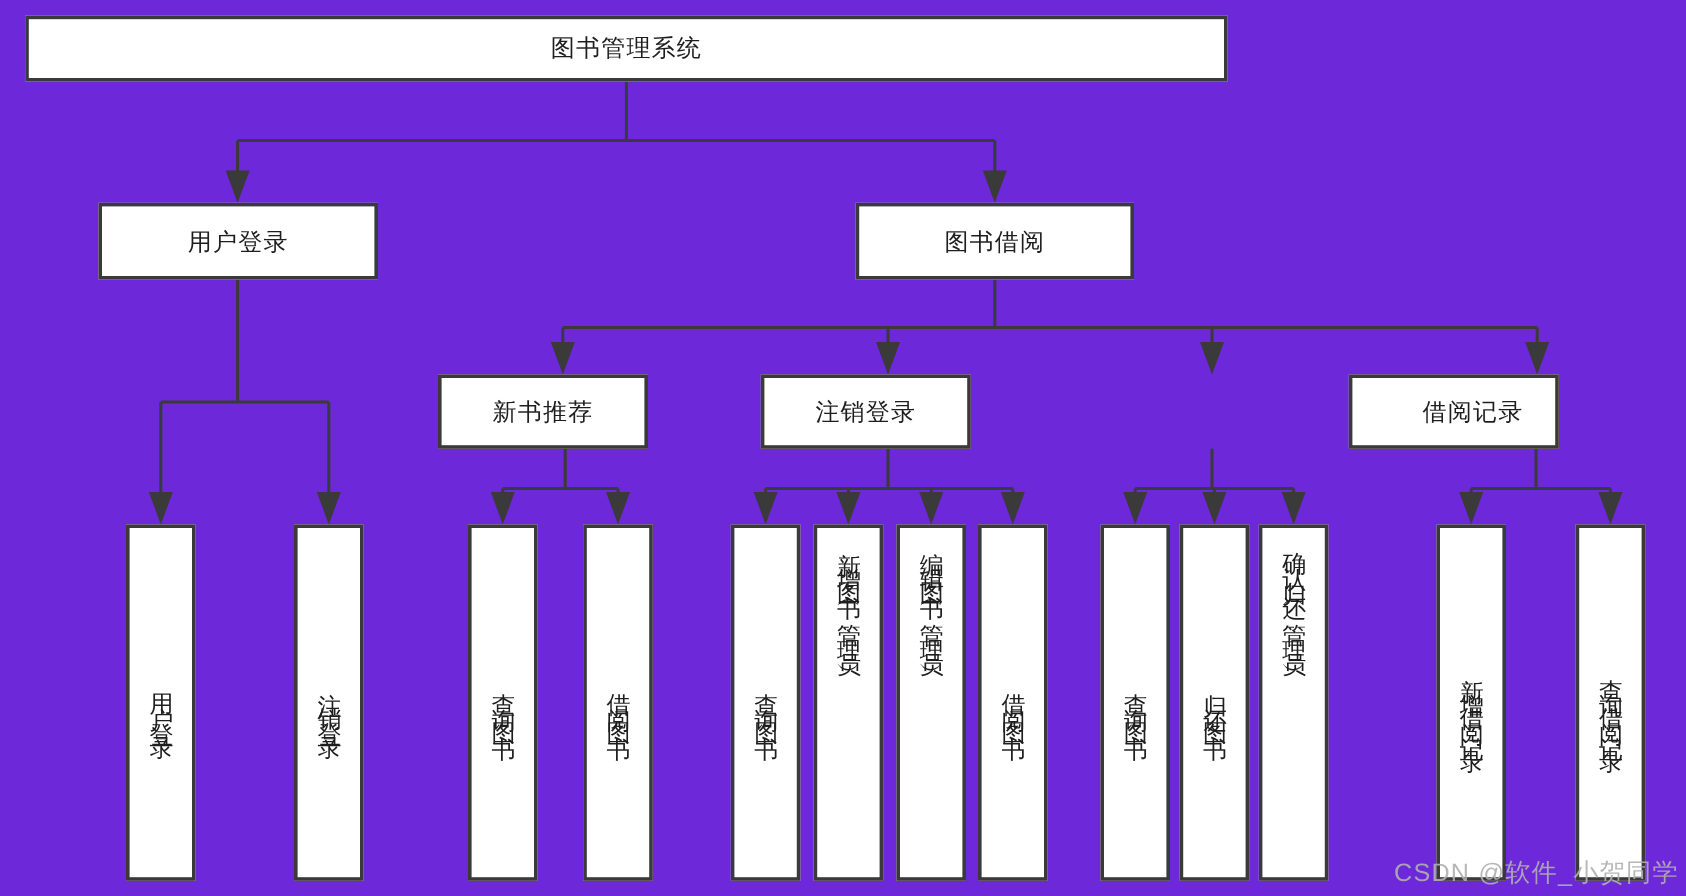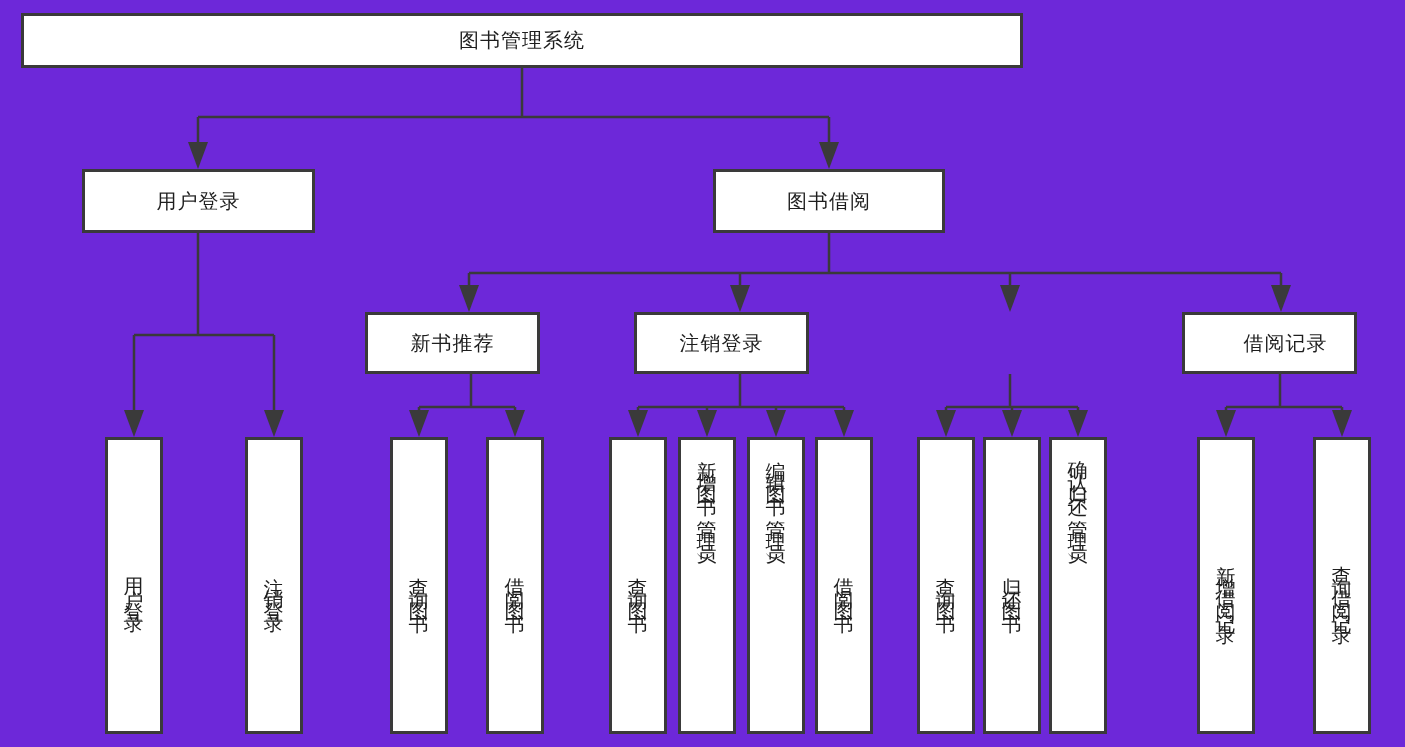--- a/index.html
+++ b/index.html
@@ -31,21 +31,21 @@
   
   .node-root   { left: 21px;  top: 13px;  width: 1002px; height: 55px; }
   
   .node-l1-a   { left: 82px;  top: 169px; width: 233px;  height: 64px; }
   .node-l1-b   { left: 713px; top: 169px; width: 232px;  height: 64px; }
   
   .node-l2     { top: 312px; width: 175px; height: 62px; }
   .node-l2-a   { left: 365px; }
   .node-l2-b   { left: 634px; }
   .node-l2-c   { left: 904px; }
-  .node-l2-d   { left: 1182px; padding-left: 32px; }
+  .node-l2-d   { left: 1124px; padding-left: 32px; }
   
   .leaf {
     top: 437px; width: 58px; height: 297px;
     letter-spacing: 0;
   }
   .leaf .vtext {
     writing-mode: vertical-rl;
     text-orientation: mixed;
     font-size: 20px;
     letter-spacing: 12px;
@@ -184,14 +184,15 @@
     <span class="vtext">确认归还（管理员）</span>
   </div>
 
   <div class="box leaf lf-12">
     <span class="vtext">新增借阅记录</span>
   </div>
   <div class="box leaf lf-13">
     <span class="vtext">查询借阅记录</span>
   </div>
 
+  <div class="watermark">CSDN @软件_小贺同学</div>
 
 </div>
 
 </body></html>

